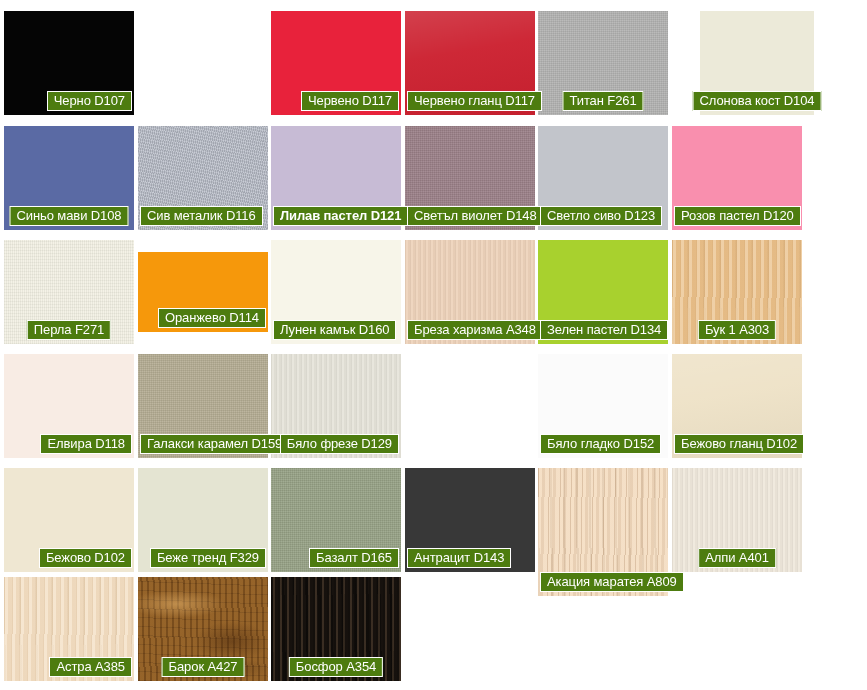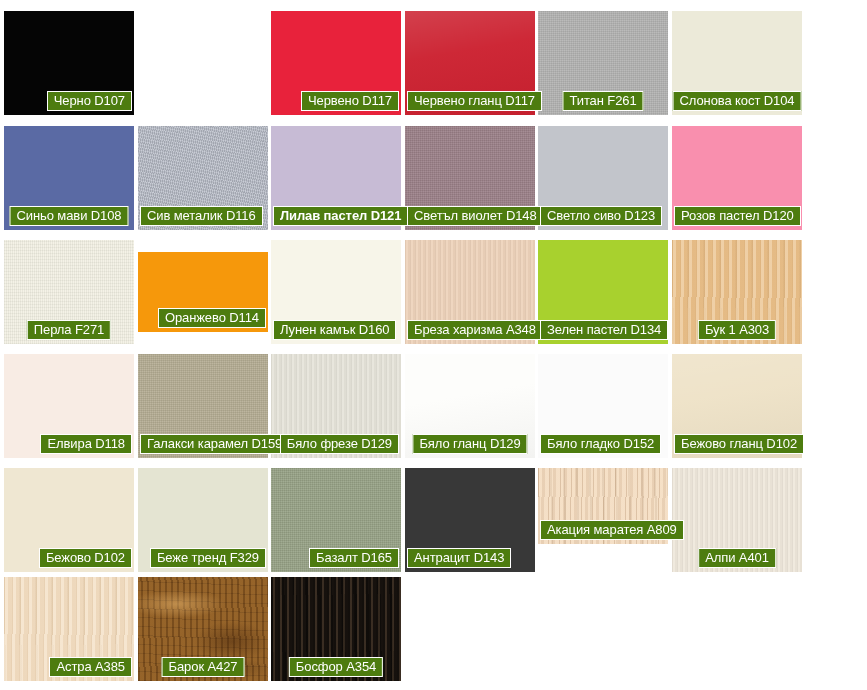--- a/index.html
+++ b/index.html
@@ -143,21 +143,21 @@
       </div>
       <div class="swatch-label label-left">Червено гланц D117</div>
     </div>
     <div class="swatch-cell" style="left: 538px; top: 11px; width: 130px; height: 104px;">
       <div class="swatch-surface">
         <div class="swatch-base" style="background: rgb(179, 179, 178);"></div>
         <div class="swatch-texture tex-grain"></div>
       </div>
       <div class="swatch-label label-center">Титан F261</div>
     </div>
-    <div class="swatch-cell" style="left: 672px; top: 11px; width: 130px; height: 104px;">
+    <div class="swatch-cell" style="left: 700px; top: 11px; width: 114px; height: 104px;">
       <div class="swatch-surface">
         <div class="swatch-base" style="background: rgb(236, 234, 217);"></div>
         <div class="swatch-texture tex-none"></div>
       </div>
       <div class="swatch-label label-center">Слонова кост D104</div>
     </div>
     <div class="swatch-cell" style="left: 4px; top: 126px; width: 130px; height: 104px;">
       <div class="swatch-surface">
         <div class="swatch-base" style="background: rgb(90, 106, 164);"></div>
         <div class="swatch-texture tex-none"></div>
@@ -255,27 +255,20 @@
       </div>
       <div class="swatch-label label-left">Галакси карамел D159</div>
     </div>
     <div class="swatch-cell" style="left: 271px; top: 354px; width: 130px; height: 104px;">
       <div class="swatch-surface">
         <div class="swatch-base" style="background: rgb(230, 228, 218);"></div>
         <div class="swatch-texture tex-vgrain"></div>
       </div>
       <div class="swatch-label label-right">Бяло фрезе D129</div>
     </div>
-    <div class="swatch-cell" style="left: 405px; top: 354px; width: 130px; height: 104px;">
-      <div class="swatch-surface">
-        <div class="swatch-base" style="background: rgb(253, 253, 251);"></div>
-        <div class="swatch-texture tex-gloss"></div>
-      </div>
-      <div class="swatch-label label-center">Бяло гланц D129</div>
-    </div>
     <div class="swatch-cell" style="left: 538px; top: 354px; width: 130px; height: 104px;">
       <div class="swatch-surface">
         <div class="swatch-base" style="background: rgb(251, 251, 251);"></div>
         <div class="swatch-texture tex-none"></div>
       </div>
       <div class="swatch-label label-left">Бяло гладко D152</div>
     </div>
     <div class="swatch-cell" style="left: 672px; top: 354px; width: 130px; height: 104px;">
       <div class="swatch-surface">
         <div class="swatch-base" style="background: rgb(238, 226, 199);"></div>
@@ -304,21 +297,21 @@
       </div>
       <div class="swatch-label label-right">Базалт D165</div>
     </div>
     <div class="swatch-cell" style="left: 405px; top: 468px; width: 130px; height: 104px;">
       <div class="swatch-surface">
         <div class="swatch-base" style="background: rgb(56, 56, 56);"></div>
         <div class="swatch-texture tex-none"></div>
       </div>
       <div class="swatch-label label-left">Антрацит D143</div>
     </div>
-    <div class="swatch-cell" style="left: 538px; top: 468px; width: 130px; height: 76px;">
+    <div class="swatch-cell" style="left: 538px; top: 468px; width: 130px; height: 128px;">
       <div class="swatch-surface">
         <div class="swatch-base" style="background: rgb(243, 221, 196);"></div>
         <div class="swatch-texture tex-wood"></div>
       </div>
       <div class="swatch-label label-left">Акация маратея А809</div>
     </div>
     <div class="swatch-cell" style="left: 672px; top: 468px; width: 130px; height: 104px;">
       <div class="swatch-surface">
         <div class="swatch-base" style="background: rgb(239, 232, 220);"></div>
         <div class="swatch-texture tex-vgrain"></div>

